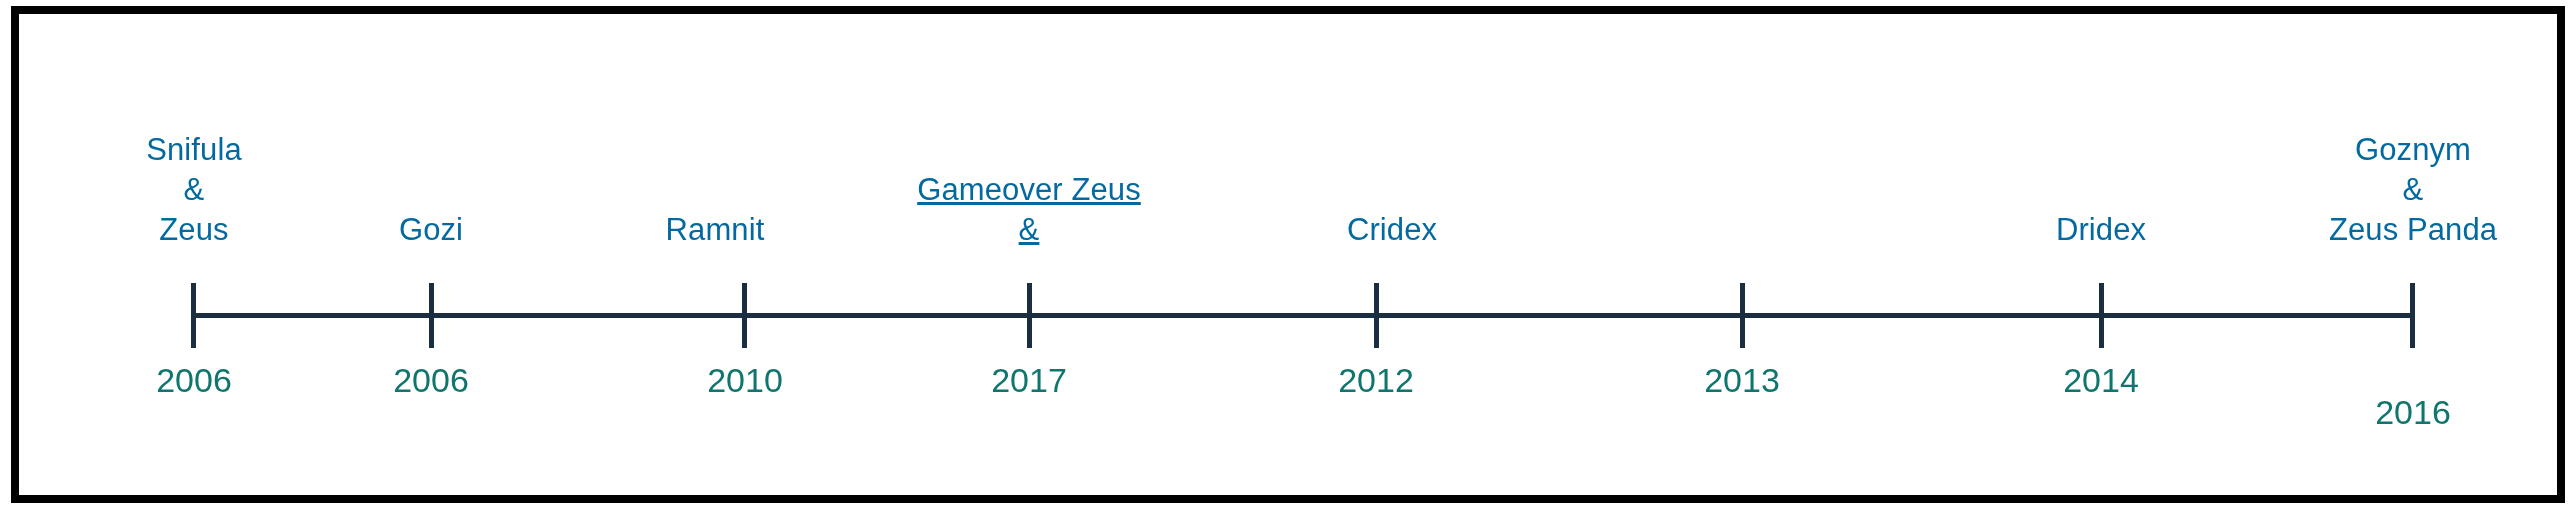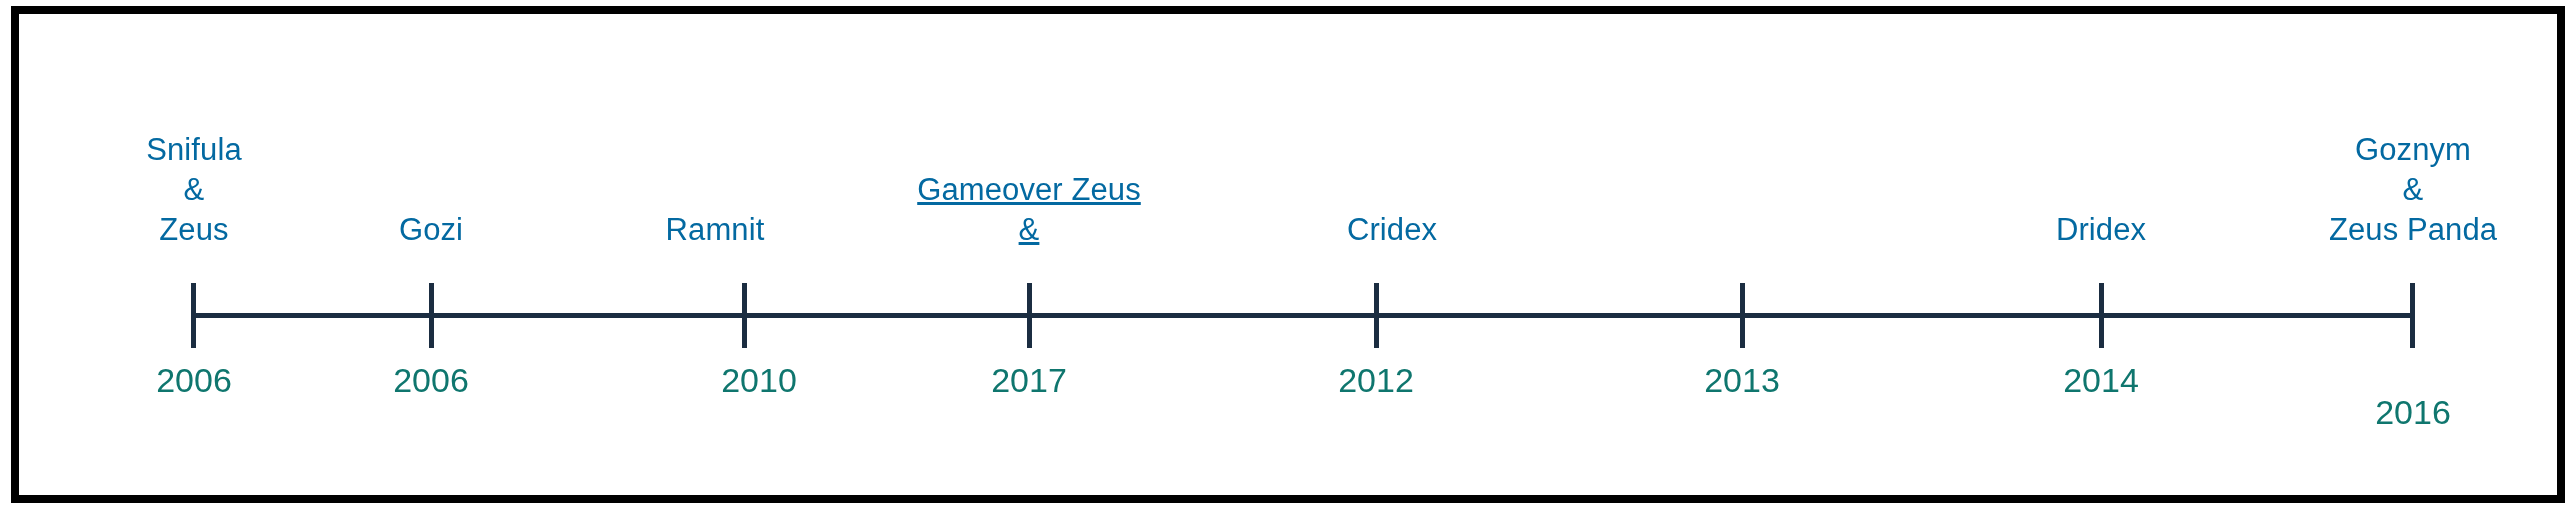--- a/index.html
+++ b/index.html
@@ -83,21 +83,21 @@
   <div class="timeline-canvas" id="timeline-canvas">
     <div class="axis-line"></div>
   <div class="axis-tick" style="left: 172px;"></div>
       <div class="event-label l3" style="left: 175px;"><div>Snifula</div><div>&amp;</div><div>Zeus</div></div>
       <div class="year-label" style="left: 175px;">2006</div>
       <div class="axis-tick" style="left: 410px;"></div>
       <div class="event-label l1" style="left: 412px; margin-top: 33px;"><div>Gozi</div></div>
       <div class="year-label" style="left: 412px;">2006</div>
       <div class="axis-tick" style="left: 723px;"></div>
       <div class="event-label l1" style="left: 696px;"><div>Ramnit</div></div>
-      <div class="year-label" style="left: 726px; margin-left: 14px;">2010</div>
+      <div class="year-label" style="left: 726px;">2010</div>
       <div class="axis-tick" style="left: 1008px;"></div>
       <div class="event-label l3" style="left: 1010px; text-decoration: underline;"><div>Gameover Zeus</div><div>&amp;</div></div>
       <div class="year-label" style="left: 1010px;">2017</div>
       <div class="axis-tick" style="left: 1355px;"></div>
       <div class="event-label l1" style="left: 1357px; margin-left: 16px;"><div>Cridex</div></div>
       <div class="year-label" style="left: 1357px;">2012</div>
       <div class="axis-tick" style="left: 1721px;"></div>
       <div class="year-label" style="left: 1723px;">2013</div>
       <div class="axis-tick" style="left: 2080px;"></div>
       <div class="event-label l1" style="left: 2082px;"><div>Dridex</div></div>

